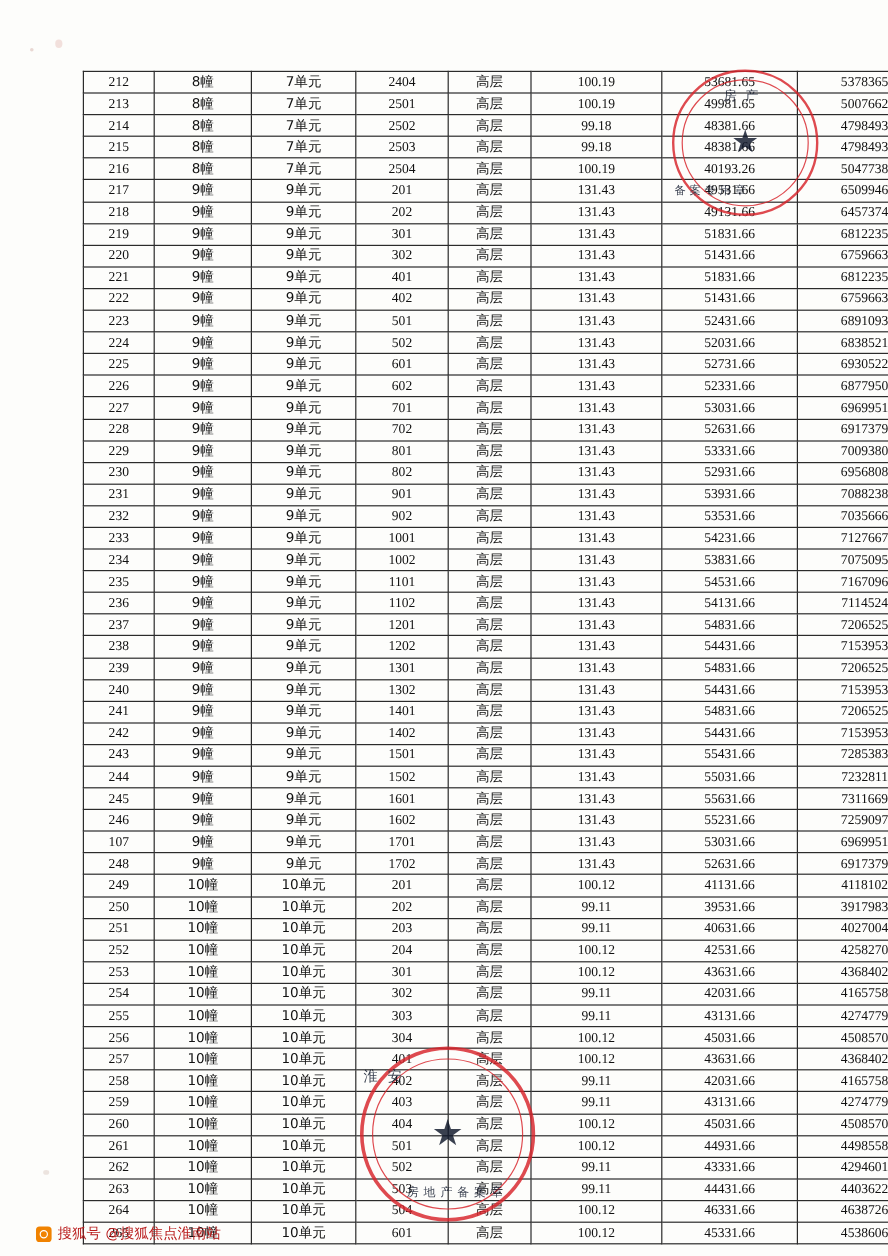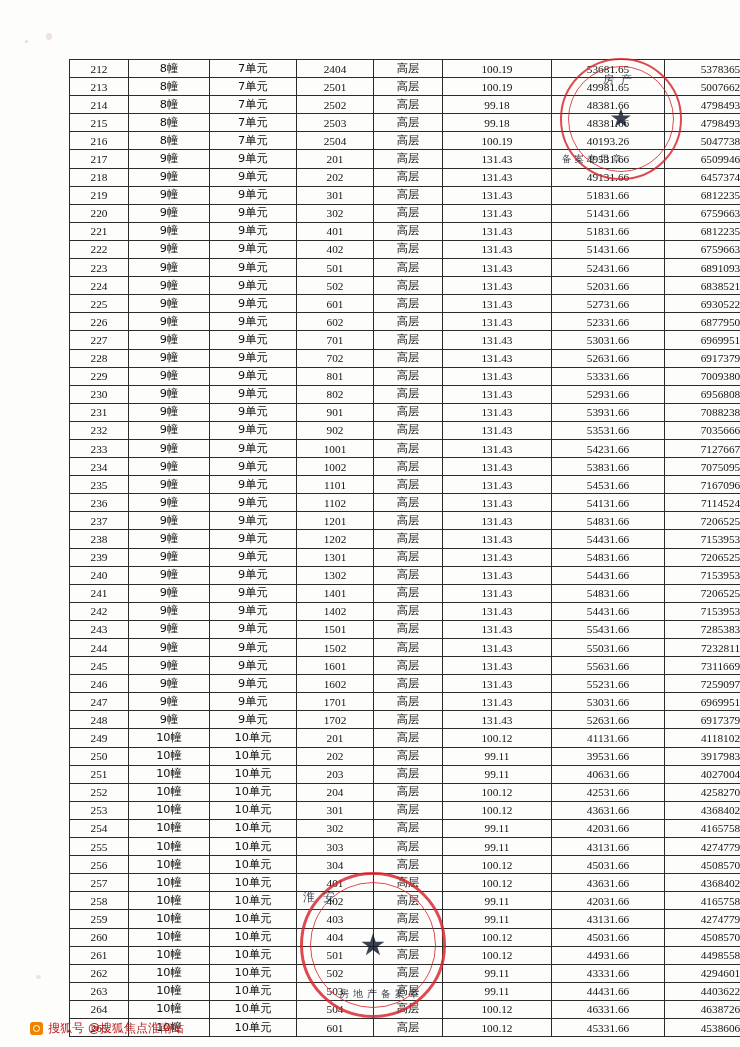--- a/index.html
+++ b/index.html
@@ -528,21 +528,21 @@
           <td class="c-idx">246</td>
           <td class="c-bldg">9幢</td>
           <td class="c-unit">9单元</td>
           <td class="c-room">1602</td>
           <td class="c-type">高层</td>
           <td class="c-area">131.43</td>
           <td class="c-price">55231.66</td>
           <td class="c-total">7259097</td>
         </tr>
         <tr>
-          <td class="c-idx">247</td>
+          <td class="c-idx">107</td>
           <td class="c-bldg">9幢</td>
           <td class="c-unit">9单元</td>
           <td class="c-room">1701</td>
           <td class="c-type">高层</td>
           <td class="c-area">131.43</td>
           <td class="c-price">53031.66</td>
           <td class="c-total">6969951</td>
         </tr>
         <tr>
           <td class="c-idx">248</td>

